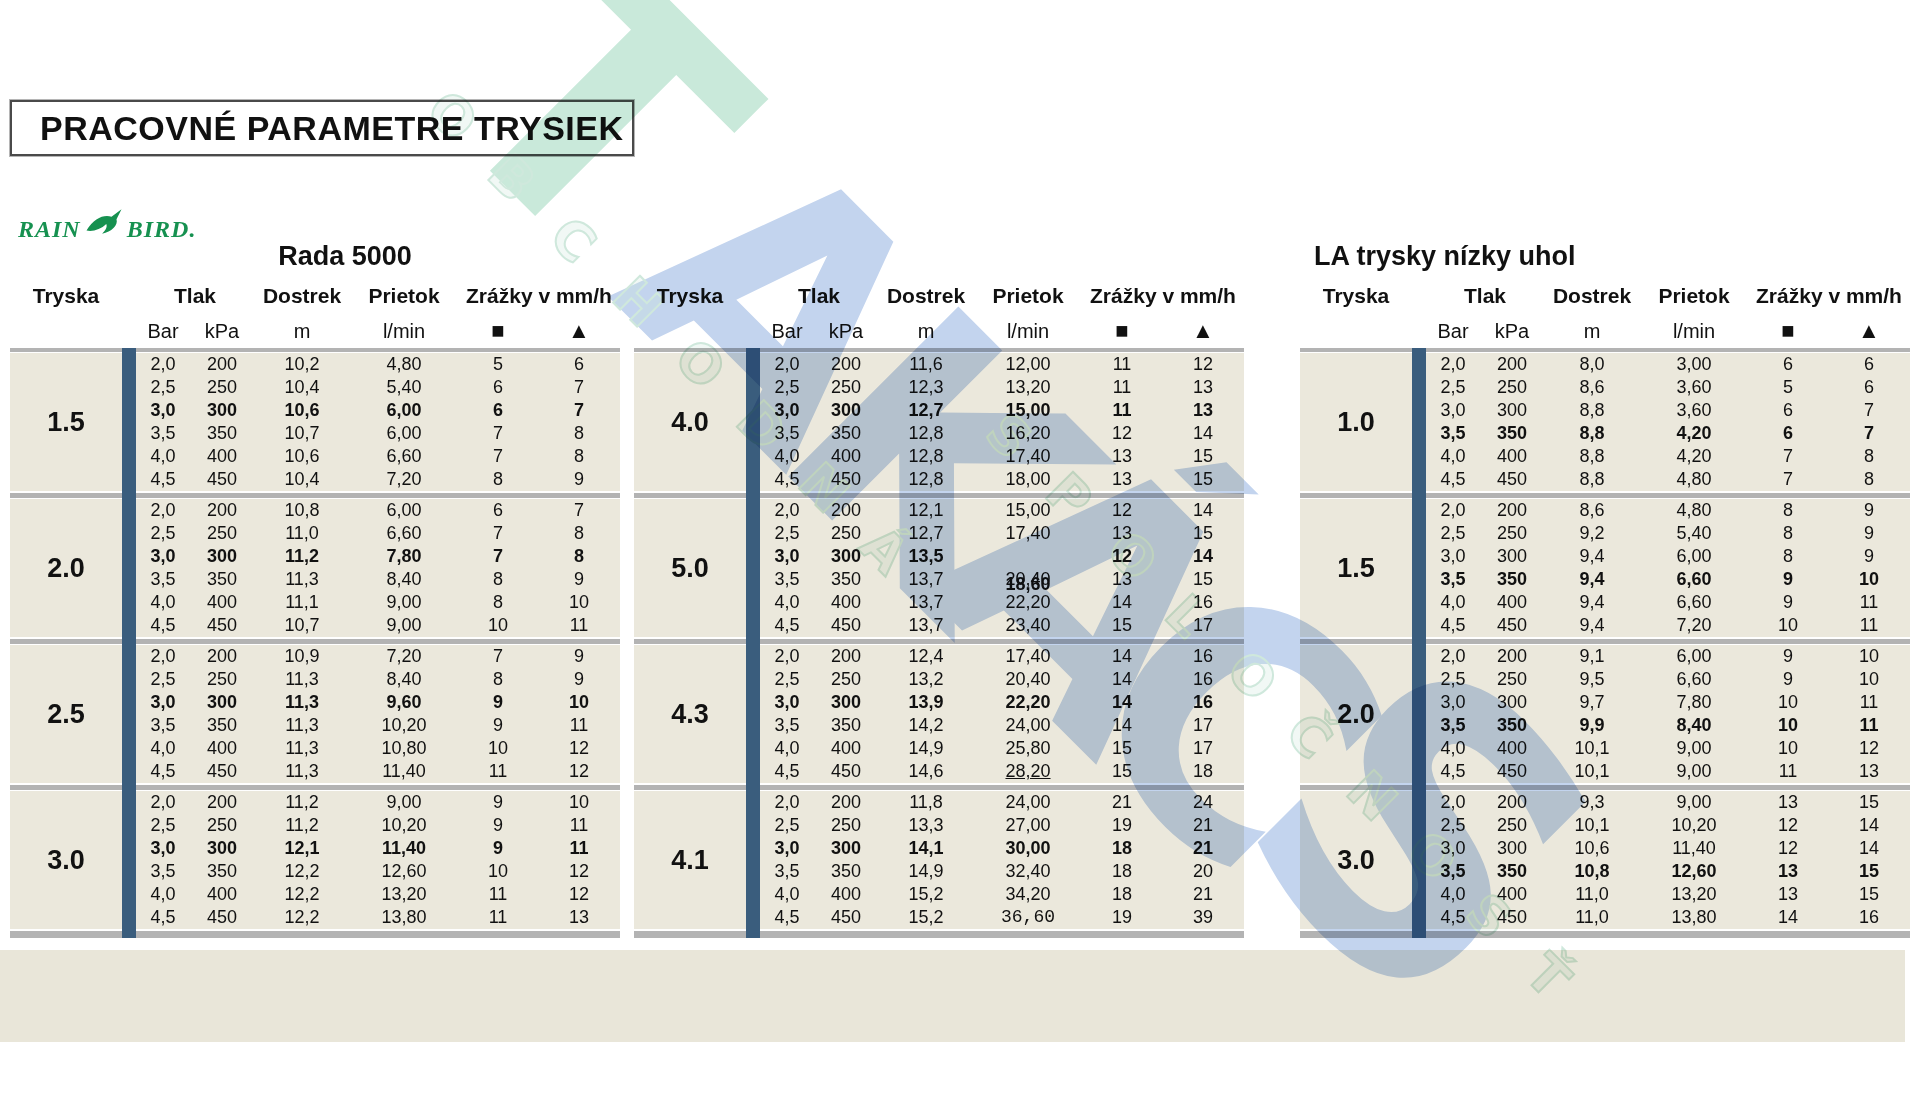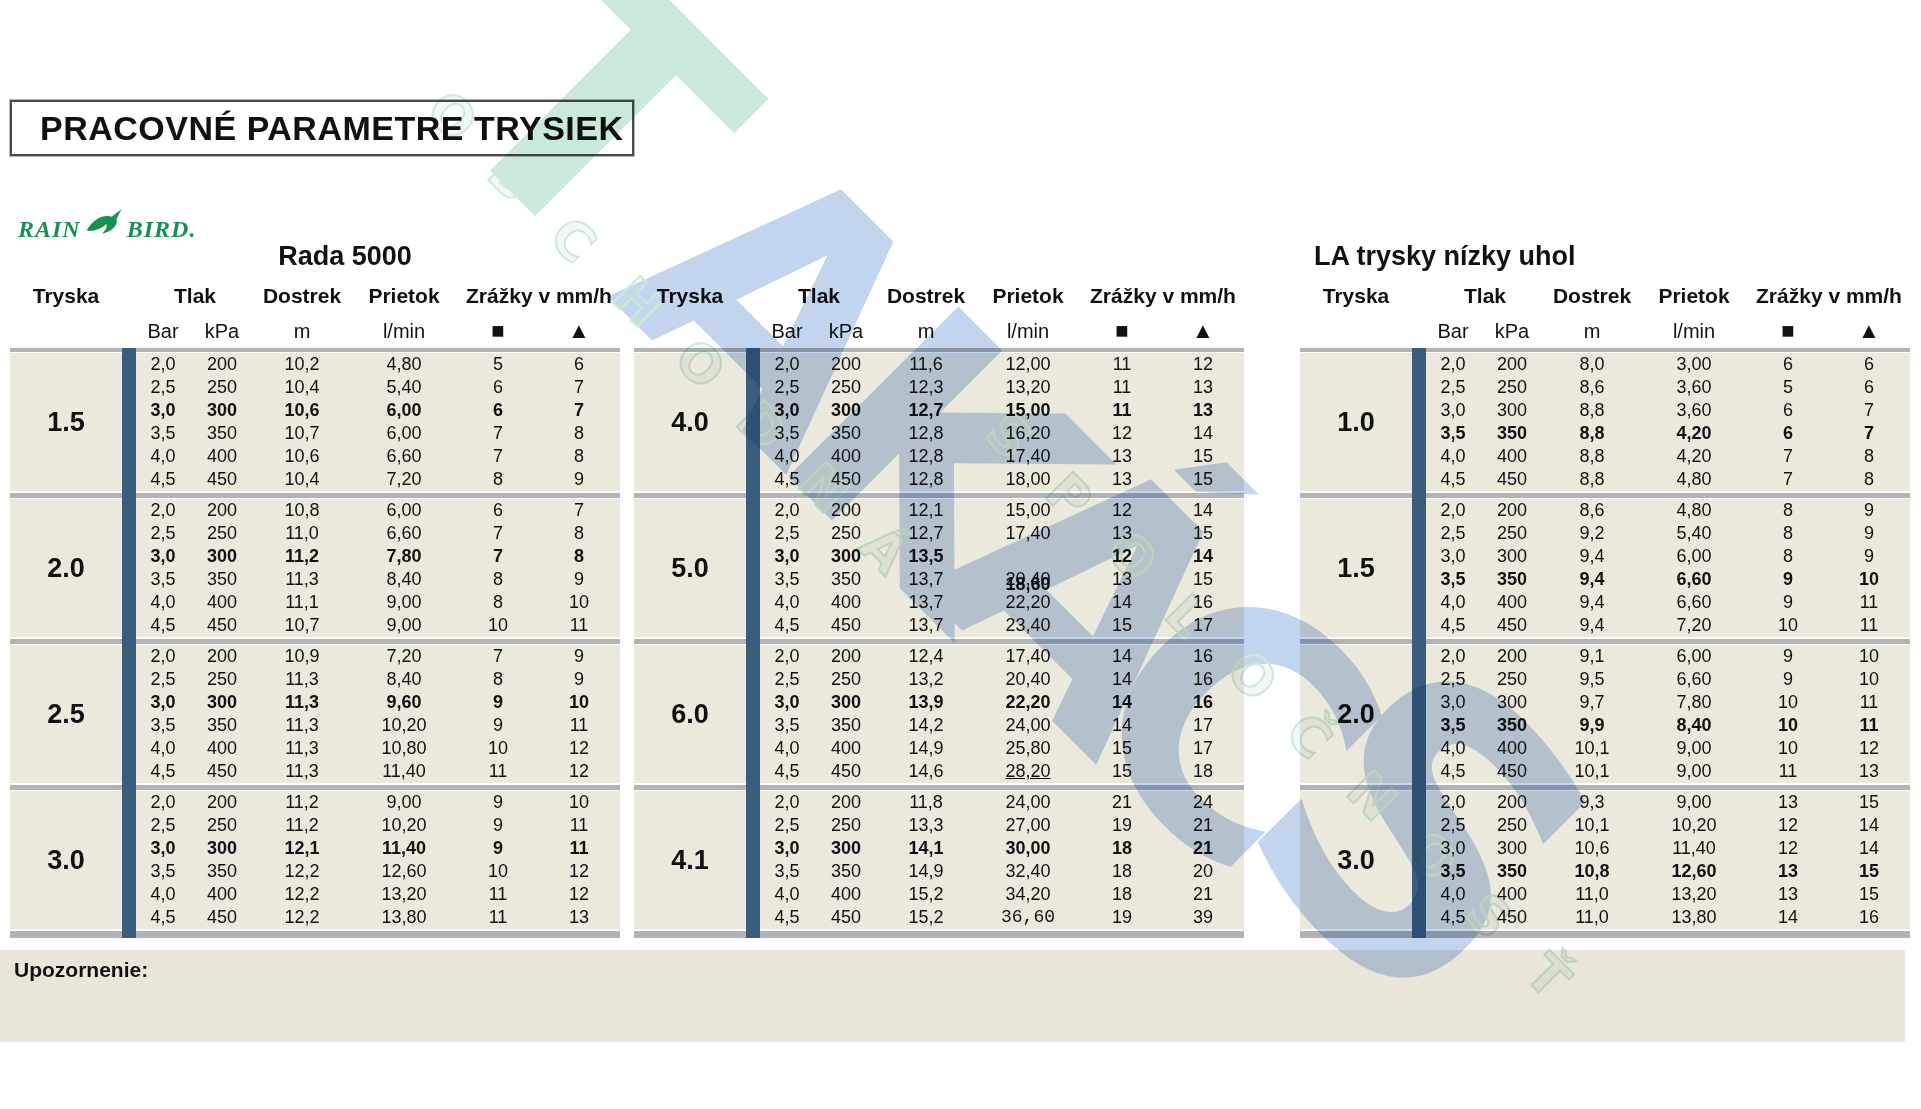--- a/index.html
+++ b/index.html
@@ -350,21 +350,21 @@
             <div class="cell" style="grid-area: 5 / 8;">16</div>
             <div class="cell" style="grid-area: 6 / 3;">4,5</div>
             <div class="cell" style="grid-area: 6 / 4;">450</div>
             <div class="cell" style="grid-area: 6 / 5;">13,7</div>
             <div class="cell" style="grid-area: 6 / 6;">23,40</div>
             <div class="cell" style="grid-area: 6 / 7;">15</div>
             <div class="cell" style="grid-area: 6 / 8;">17</div>
           </div>
           <div class="sep sepmid"></div>
           <div class="sec">
-            <div class="nozzle">6.0</div>
+            <div class="nozzle">4.3</div>
             <div class="cell" style="grid-area: 1 / 3;">2,0</div>
             <div class="cell" style="grid-area: 1 / 4;">200</div>
             <div class="cell" style="grid-area: 1 / 5;">12,4</div>
             <div class="cell" style="grid-area: 1 / 6;">17,40</div>
             <div class="cell" style="grid-area: 1 / 7;">14</div>
             <div class="cell" style="grid-area: 1 / 8;">16</div>
             <div class="cell" style="grid-area: 2 / 3;">2,5</div>
             <div class="cell" style="grid-area: 2 / 4;">250</div>
             <div class="cell" style="grid-area: 2 / 5;">13,2</div>
             <div class="cell" style="grid-area: 2 / 6;">20,40</div>
@@ -615,21 +615,20 @@
             <div class="cell" style="grid-area: 6 / 7;">14</div>
             <div class="cell" style="grid-area: 6 / 8;">16</div>
           </div>
           <div class="sep sepbot"></div>
           <div class="bluebar"></div>
         </div>
       </div>
     </div>
 
   <div class="note">
-    <div class="nt">Upozornenie:</div>
   </div>
 
   <div class="watermark">
       <span class="wmbig" style="left: 480px; top: -60px; font-size: 340px; color: rgb(201, 233, 218);">T</span>
       <span class="wmbig" style="left: 650px; top: 140px; font-size: 330px; color: rgb(195, 212, 238);">A</span>
       <span class="wmbig" style="left: 810px; top: 300px; font-size: 330px; color: rgb(195, 212, 238);">K</span>
       <span class="wmbig" style="left: 960px; top: 430px; font-size: 330px; color: rgb(195, 212, 238);">Á</span>
       <span class="wmbig" style="left: 1110px; top: 560px; font-size: 330px; color: rgb(195, 212, 238);">C</span>
       <span class="wmbig" style="left: 1280px; top: 640px; font-size: 390px; color: rgb(195, 212, 238);">S</span>
       <span class="wmout" style="left: 430px; top: 90px; font-size: 52px;">O</span>

